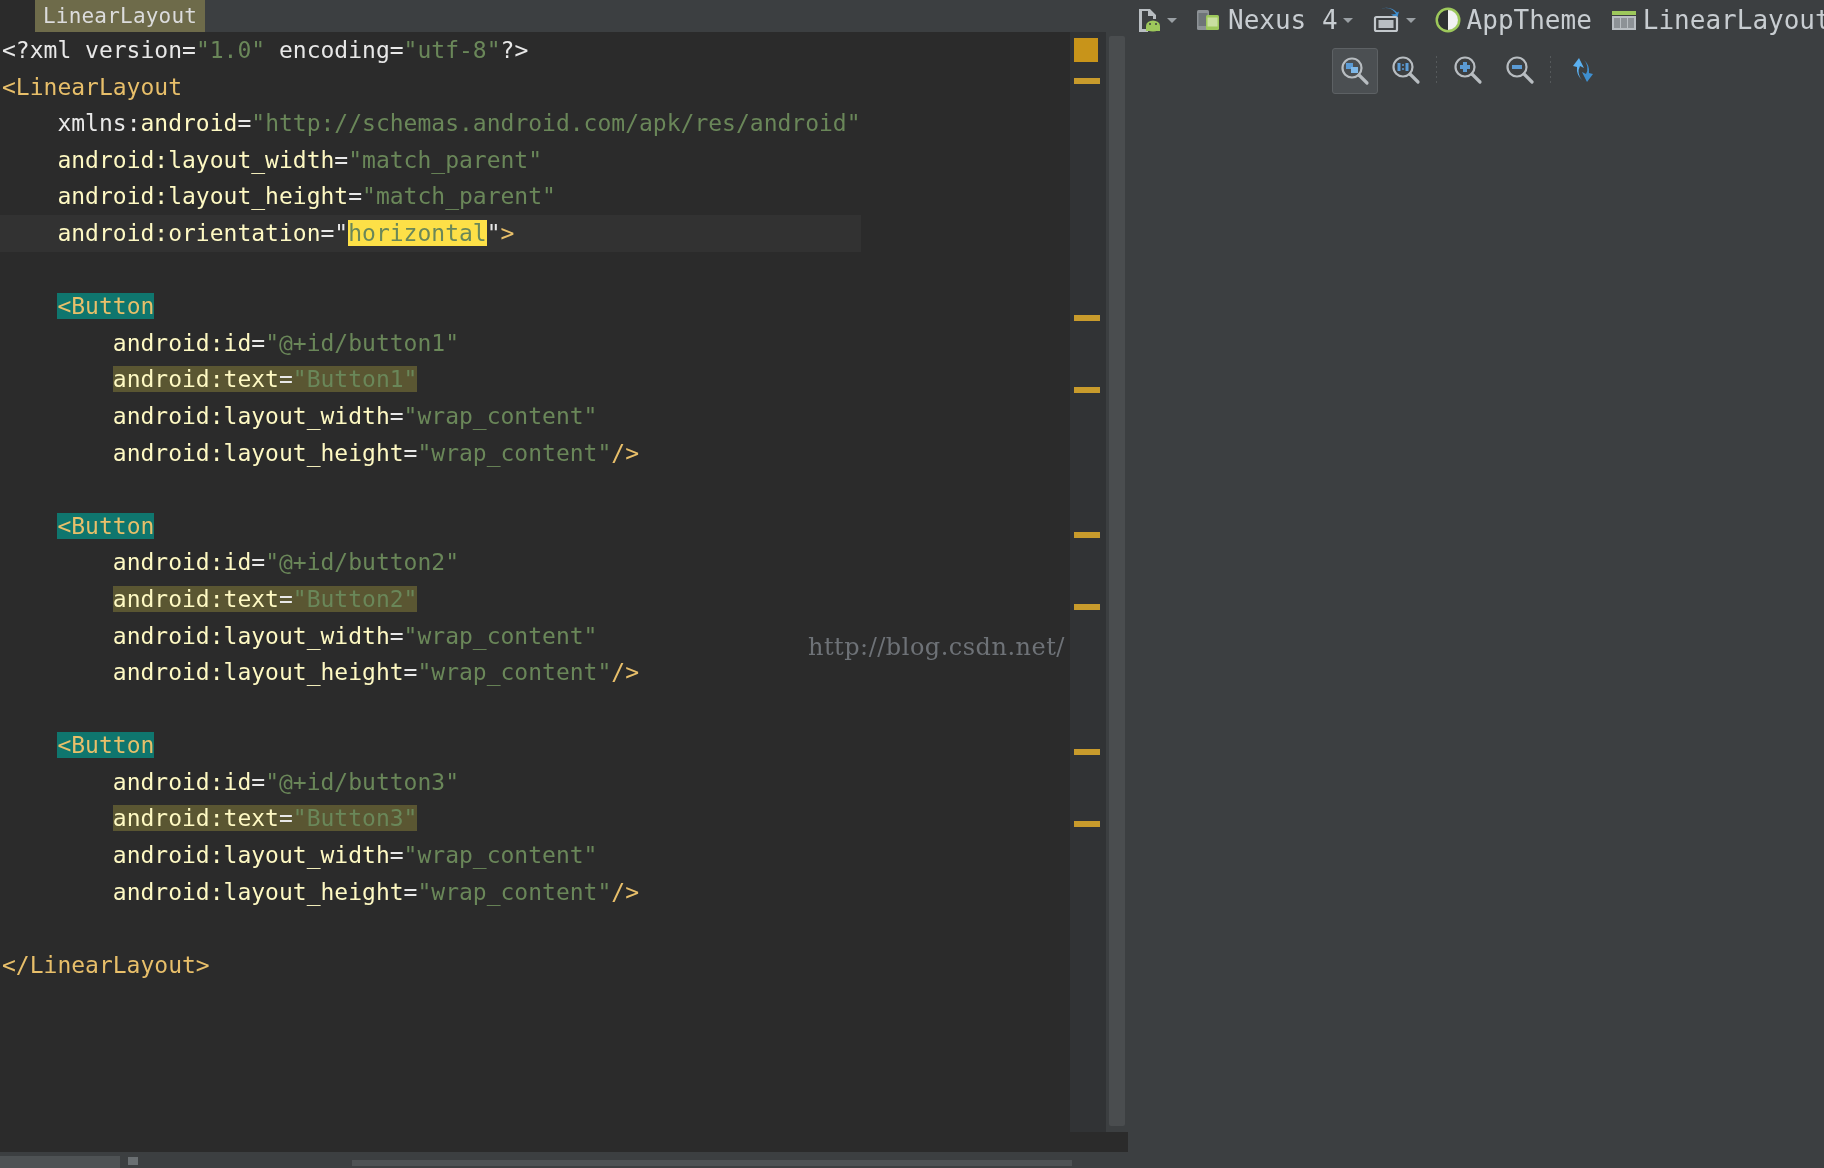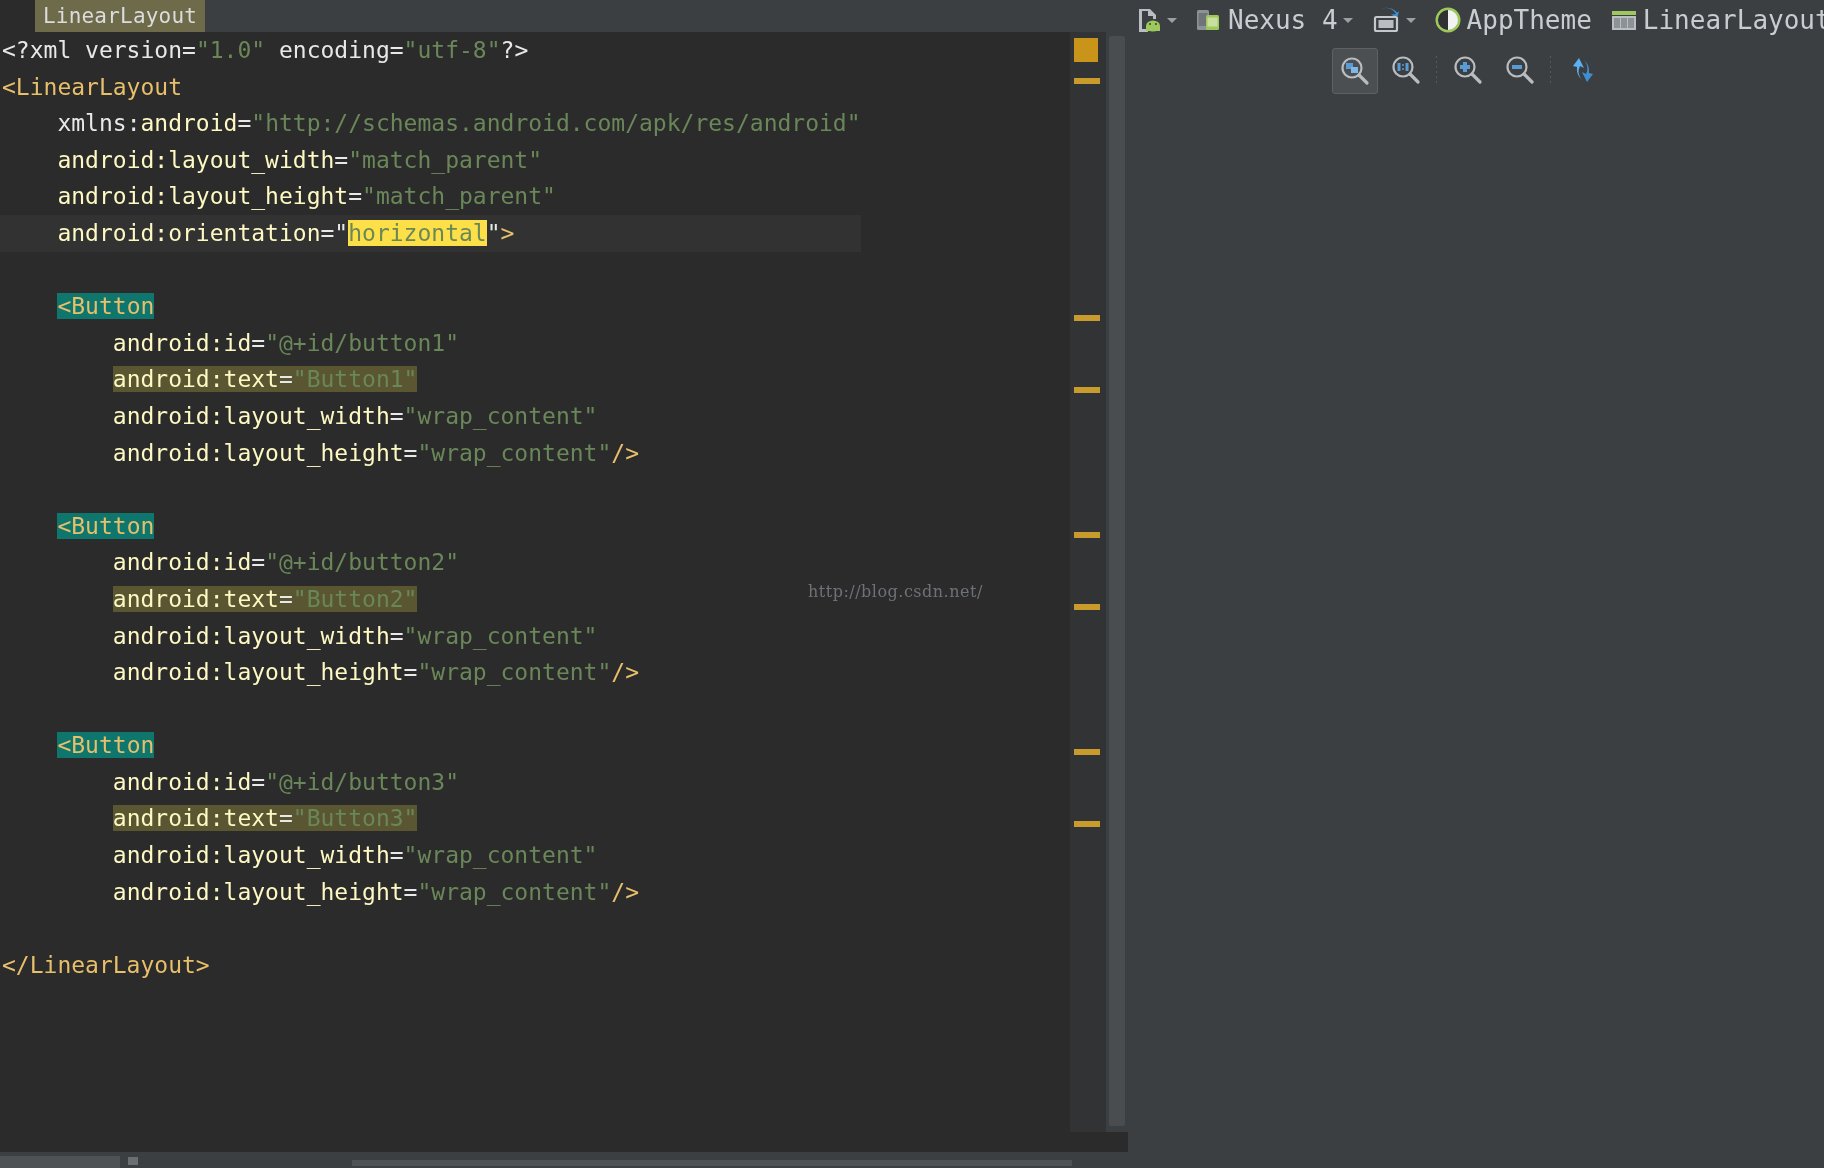--- a/index.html
+++ b/index.html
@@ -26,21 +26,21 @@
   .cur-line{position:absolute;left:0;right:0;height:36.6px;background:#323232;}
 
   .t-tag{color:#e8bf6a;}
   .t-attr{color:#fef9c3;}
   .t-val{color:#6a8759;}
   .t-plain{color:#e8e8e8;}
   .hl-sel{background:#fde047;color:#6a8759;}
   .hl-occ{background:#5a5632;}
   .hl-tag{background:#0f766e;}
 
-  .watermark{position:absolute;left:808px;top:550px;color:#6e7277;font-size:16px;
+  .watermark{position:absolute;left:808px;top:601px;color:#6e7277;font-size:24px;
              font-family:"DejaVu Serif","Liberation Serif",serif;letter-spacing:.5px;}
 
   .markbar{position:absolute;left:1070px;top:32px;width:36px;height:1100px;background:#313335;}
   .mark{position:absolute;left:4px;width:26px;height:6px;background:#c89b2c;}
   .mark-top{position:absolute;left:4px;top:6px;width:24px;height:24px;background:#c8941a;}
   .scroll-track{position:absolute;left:1106px;top:32px;width:22px;height:1100px;background:#3c3f41;}
   .scroll-thumb{position:absolute;left:1109px;top:36px;width:16px;height:1090px;background:#4a4d4f;border-radius:2px;}
 
   .bottom-tabs{position:absolute;left:0;top:1152px;width:1128px;height:16px;background:#3c3f41;}
   .bt1{position:absolute;left:0;top:4px;width:120px;height:12px;background:#4e5254;}

